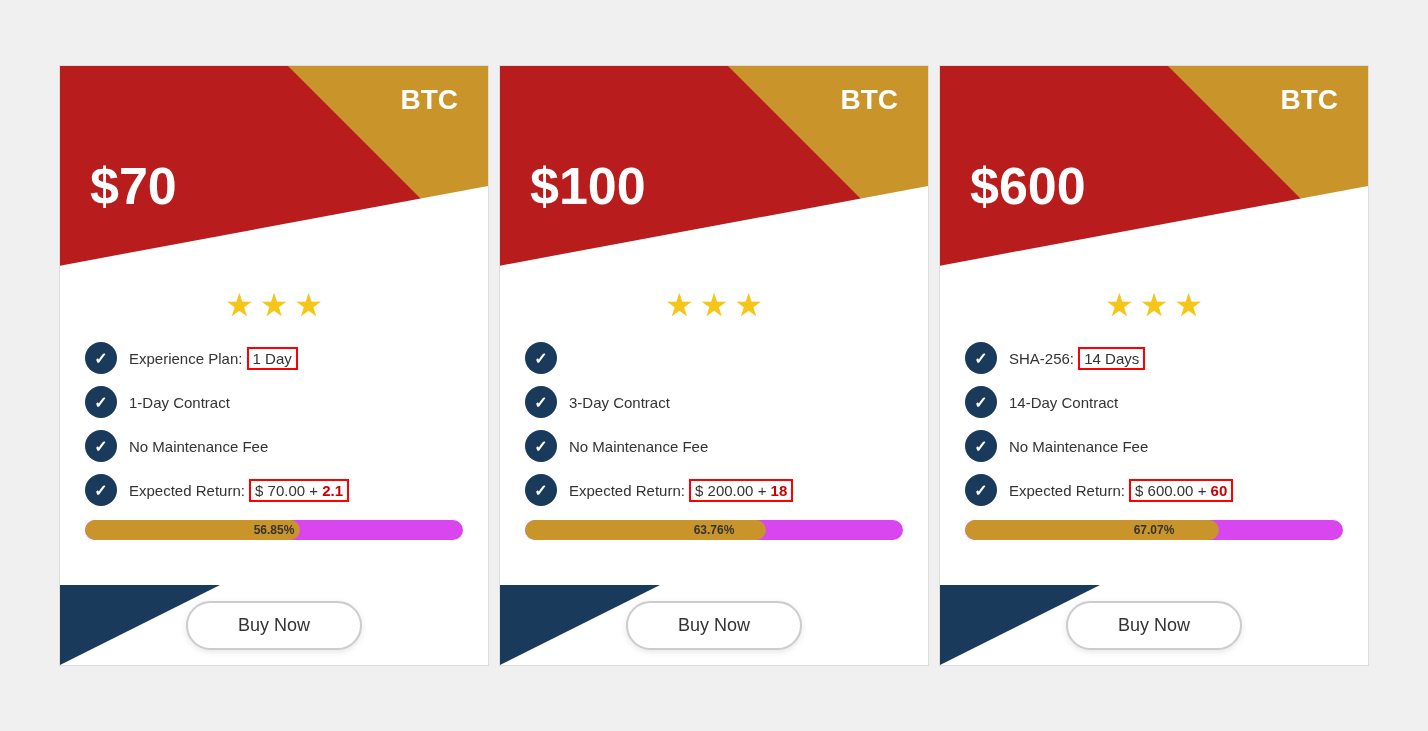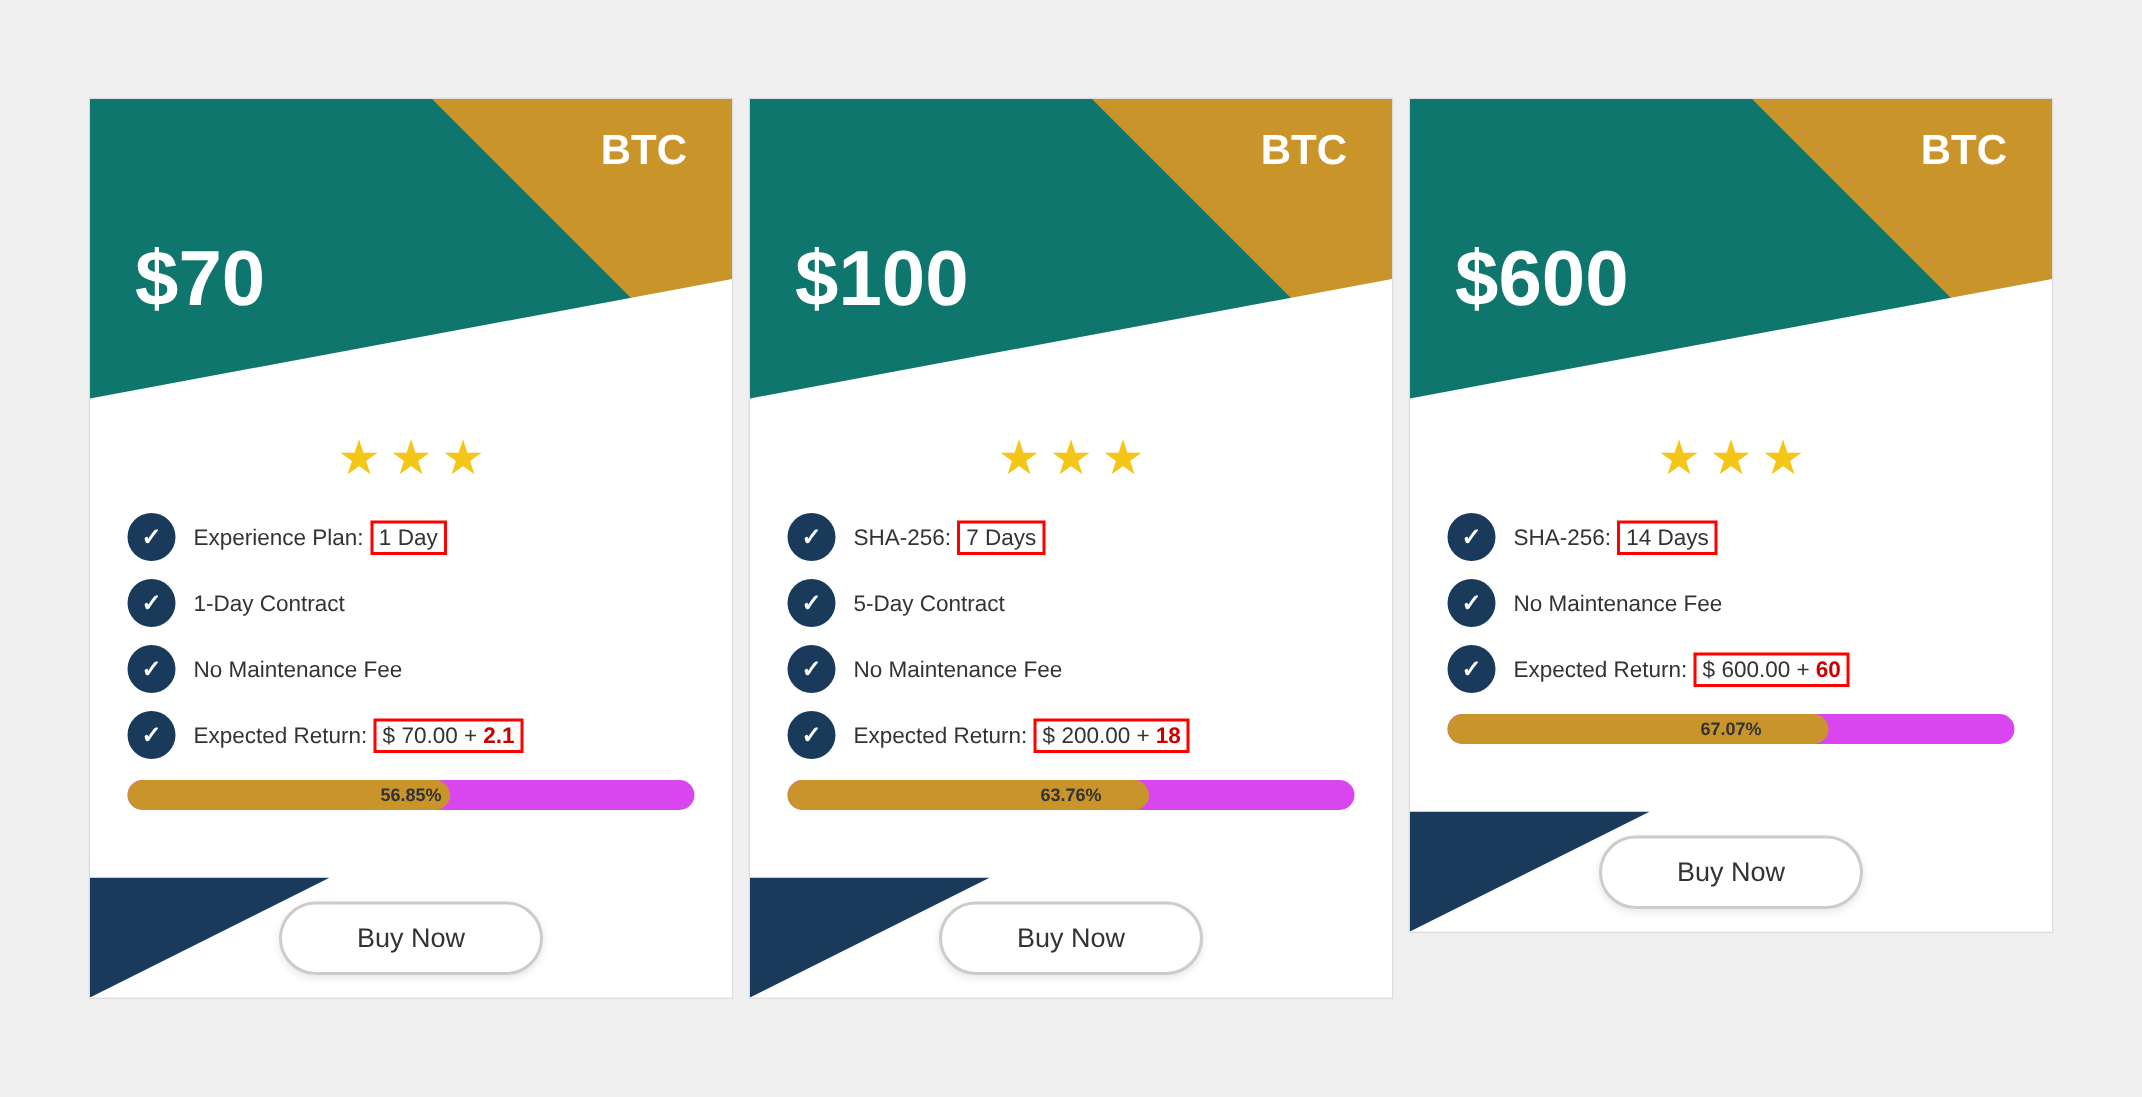--- a/index.html
+++ b/index.html
@@ -22,21 +22,21 @@
       width: 430px;
       background: #fff;
       border: 1px solid #ddd;
       overflow: hidden;
       position: relative;
       margin: 0 5px;
     }
     .card-header {
       position: relative;
       height: 200px;
-      background: #0f766e;
+      background: #b91c1c;
       overflow: hidden;
     }
     .header-gold-triangle {
       position: absolute;
       top: 0;
       right: 0;
       width: 0;
       height: 0;
       border-style: solid;
       border-width: 0 200px 200px 0;
@@ -229,25 +229,24 @@
         <div class="price-label">$100</div>
       </div>
       <div class="card-body">
         <div class="stars">
           <span class="star">★</span>
           <span class="star">★</span>
           <span class="star">★</span>
         </div>
         <div class="feature-row">
           <div class="check-icon"></div>
-          <span class="feature-text">SHA-256: <span class="highlight">7 Days</span></span>
-        </div>
-        <div class="feature-row">
-          <div class="check-icon"></div>
-          <span class="feature-text">5-Day Contract</span>
+        </div>
+        <div class="feature-row">
+          <div class="check-icon"></div>
+          <span class="feature-text">3-Day Contract</span>
         </div>
         <div class="feature-row">
           <div class="check-icon"></div>
           <span class="feature-text">No Maintenance Fee</span>
         </div>
         <div class="feature-row">
           <div class="check-icon"></div>
           <span class="feature-text">Expected Return: <span class="highlight">$ 200.00 + <span class="highlight-red">18</span></span></span>
         </div>
         <div class="progress-bar-container">
@@ -272,20 +271,24 @@
           <span class="star">★</span>
           <span class="star">★</span>
           <span class="star">★</span>
         </div>
         <div class="feature-row">
           <div class="check-icon"></div>
           <span class="feature-text">SHA-256: <span class="highlight">14 Days</span></span>
         </div>
         <div class="feature-row">
           <div class="check-icon"></div>
+          <span class="feature-text">14-Day Contract</span>
+        </div>
+        <div class="feature-row">
+          <div class="check-icon"></div>
           <span class="feature-text">No Maintenance Fee</span>
         </div>
         <div class="feature-row">
           <div class="check-icon"></div>
           <span class="feature-text">Expected Return: <span class="highlight">$ 600.00 + <span class="highlight-red">60</span></span></span>
         </div>
         <div class="progress-bar-container">
           <div class="progress-bar-fill" style="width: 67.07%;"></div>
           <div class="progress-label">67.07%</div>
         </div>

